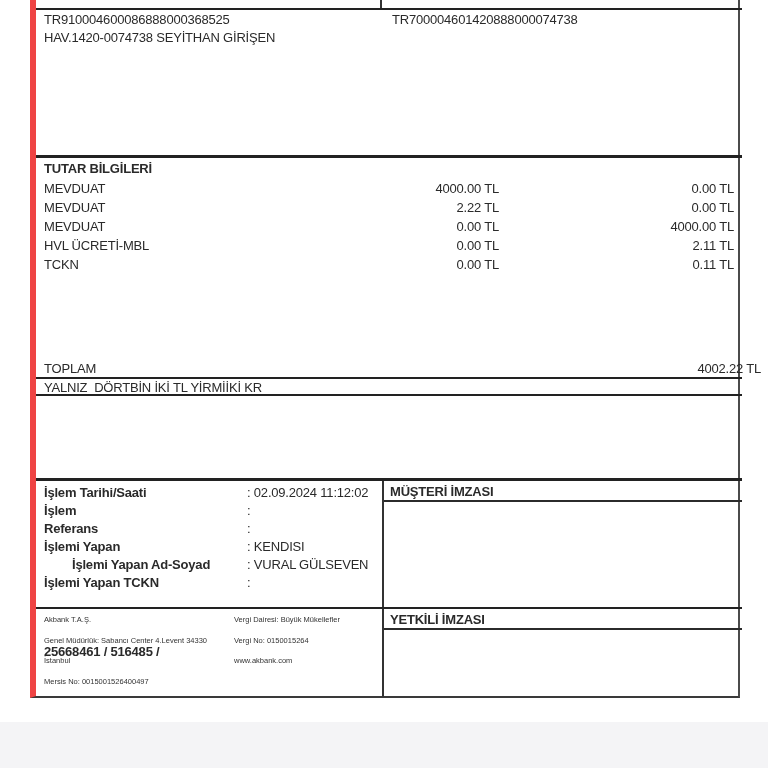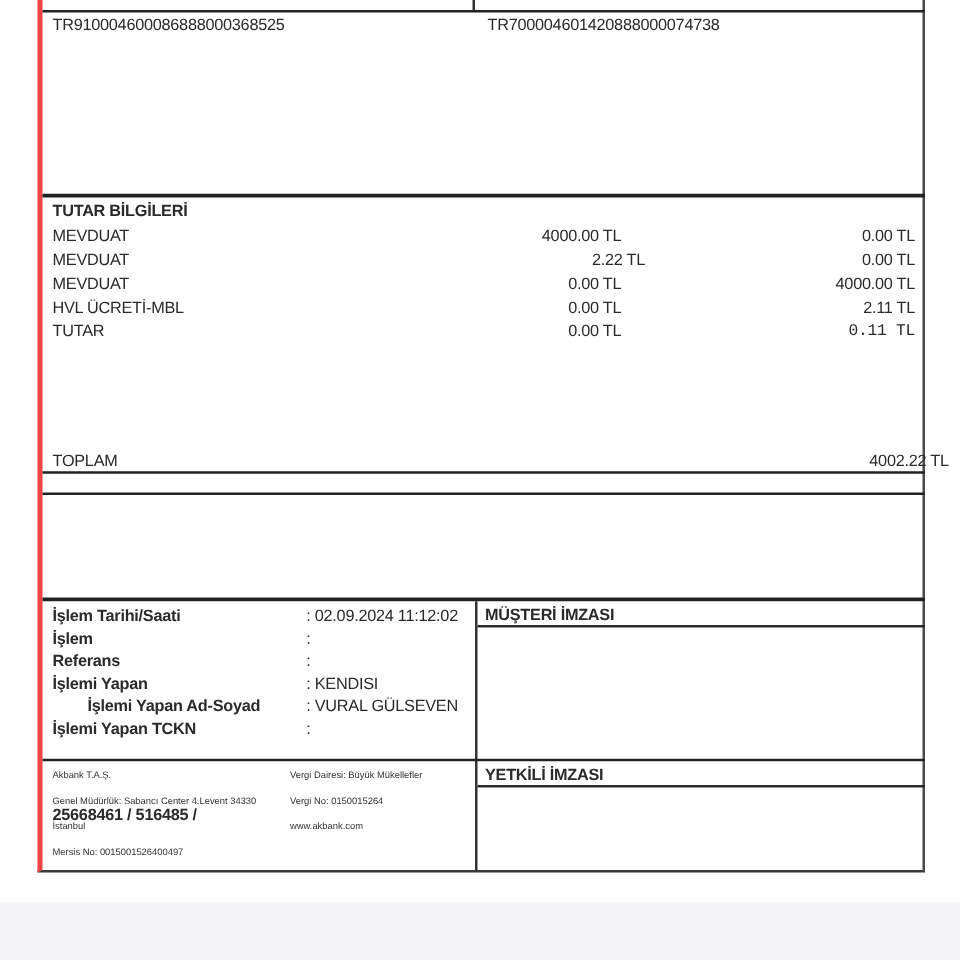--- a/index.html
+++ b/index.html
@@ -1,21 +1,21 @@
 <!DOCTYPE html>
 <html><head>
 <meta charset="utf-8">
 <style>
   * { margin:0; padding:0; box-sizing:border-box; }
   html,body { width:768px; height:768px; background:#ffffff; overflow:hidden;
               font-family:"Liberation Sans", sans-serif; color:#2a2a2a; }
   .stage { position:relative; width:768px; height:768px; background:#fff; }
   .gray-band { position:absolute; left:0; top:722px; width:768px; height:46px; background:#f4f4f6; }
   .doc { position:absolute; left:30px; top:0; width:710px; height:698px; background:#fff;
-         border-left:4px solid #ef4444; border-right:2px solid #4b4b4b; border-bottom:2px solid #3a3a3a;padding-left:17px; }
+         border-left:6px solid #ef4444; border-right:2px solid #4b4b4b; border-bottom:2px solid #3a3a3a;padding-left:17px; }
   .abs { position:absolute; white-space:pre; letter-spacing:-0.2px; }
   .hline { position:absolute; left:0; width:706px; background:#222; }
   .vline { position:absolute; width:2px; background:#333; }
   .t12 { font-size:13px; }
   .t13 { font-size:13px; }
   .b { font-weight:bold; }
   .right { text-align:right; }
   .amt-col1 { left:0; width:463px; text-align:right; }
   .amt-col2 { left:0; width:698px; text-align:right; }
   .tiny { font-size:7.5px; color:#333; letter-spacing:0; }
@@ -25,48 +25,50 @@
 <body>
 
 <div class="stage">
   <div class="doc">
 
     <div class="vline" style="left:344px; top:0; height:8px;"></div>
     <div class="hline" style="top:8px; height:2px;"></div>
 
     <div class="abs t13" style="left:8px; top:12px;">TR910004600086888000368525</div>
     <div class="abs t13" style="left:356px; top:12px;">TR700004601420888000074738</div>
+    <div class="abs t13" style="left:8px; top:30px;">HAV.1420-0074738 SEYİTHAN GİRİŞEN</div>
 
     <div class="hline" style="top:155px; height:3px;"></div>
 
     <div class="abs t12 b" style="left:8px; top:161px;">TUTAR BİLGİLERİ</div>
 
     <div class="abs t12" style="left:8px; top:181px;">MEVDUAT</div>
     <div class="abs t12 amt-col1" style="top:181px;">4000.00 TL</div>
     <div class="abs t12 amt-col2" style="top:181px;">0.00 TL</div>
 
     <div class="abs t12" style="left:8px; top:200px;">MEVDUAT</div>
-    <div class="abs t12 amt-col1" style="top:200px;margin-left:19px;">2.22 TL</div>
+    <div class="abs t12 amt-col1" style="top:200px;">2.22 TL</div>
     <div class="abs t12 amt-col2" style="top:200px;">0.00 TL</div>
 
     <div class="abs t12" style="left:8px; top:219px;">MEVDUAT</div>
     <div class="abs t12 amt-col1" style="top:219px;">0.00 TL</div>
     <div class="abs t12 amt-col2" style="top:219px;">4000.00 TL</div>
 
     <div class="abs t12" style="left:8px; top:238px;">HVL ÜCRETİ-MBL</div>
     <div class="abs t12 amt-col1" style="top:238px;">0.00 TL</div>
     <div class="abs t12 amt-col2" style="top:238px;">2.11 TL</div>
 
-    <div class="abs t12" style="left:8px; top:257px;">TUTAR</div>
+    <div class="abs t12" style="left:8px; top:257px;">TCKN</div>
     <div class="abs t12 amt-col1" style="top:257px;">0.00 TL</div>
-    <div class="abs t12 amt-col2" style="top:257px;font-family:Liberation Mono, monospace;">0.11 TL</div>
+    <div class="abs t12 amt-col2" style="top:257px;">0.11 TL</div>
 
     <div class="abs t12" style="left:8px; top:361px;">TOPLAM</div>
     <div class="abs t12 right" style="left:0; top:361px; width:701px;margin-left:24px;">4002.22 TL</div>
     <div class="hline" style="top:377px; height:2px;"></div>
+    <div class="abs t12" style="left:8px; top:380px;">YALNIZ  DÖRTBİN İKİ TL YİRMİİKİ KR</div>
     <div class="hline" style="top:394px; height:2px;"></div>
 
     <div class="hline" style="top:478px; height:3px;"></div>
 
     <div class="abs t12 b" style="left:8px; top:485px;">İşlem Tarihi/Saati</div>
     <div class="abs t12" style="left:211px; top:485px;">: 02.09.2024 11:12:02</div>
     <div class="abs t12 b" style="left:8px; top:503px;">İşlem</div>
     <div class="abs t12" style="left:211px; top:503px;">:</div>
     <div class="abs t12 b" style="left:8px; top:521px;">Referans</div>
     <div class="abs t12" style="left:211px; top:521px;">:</div>

